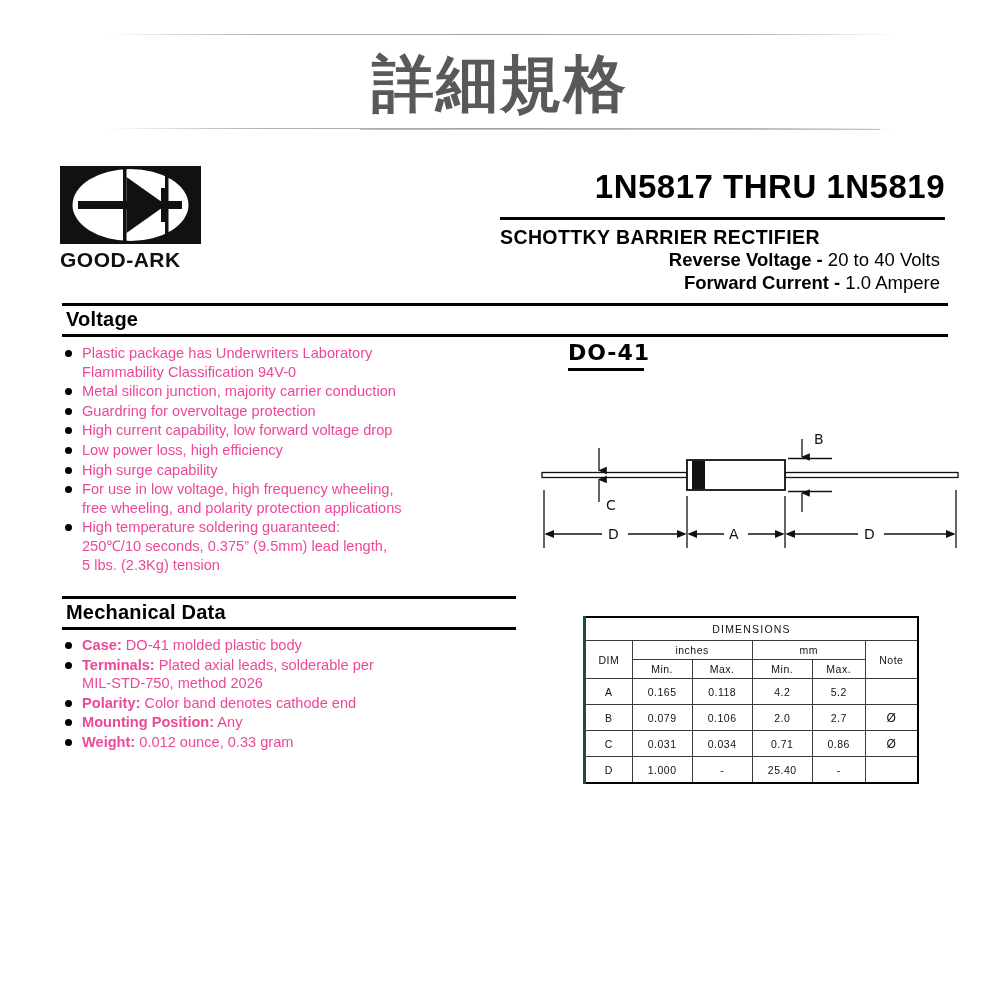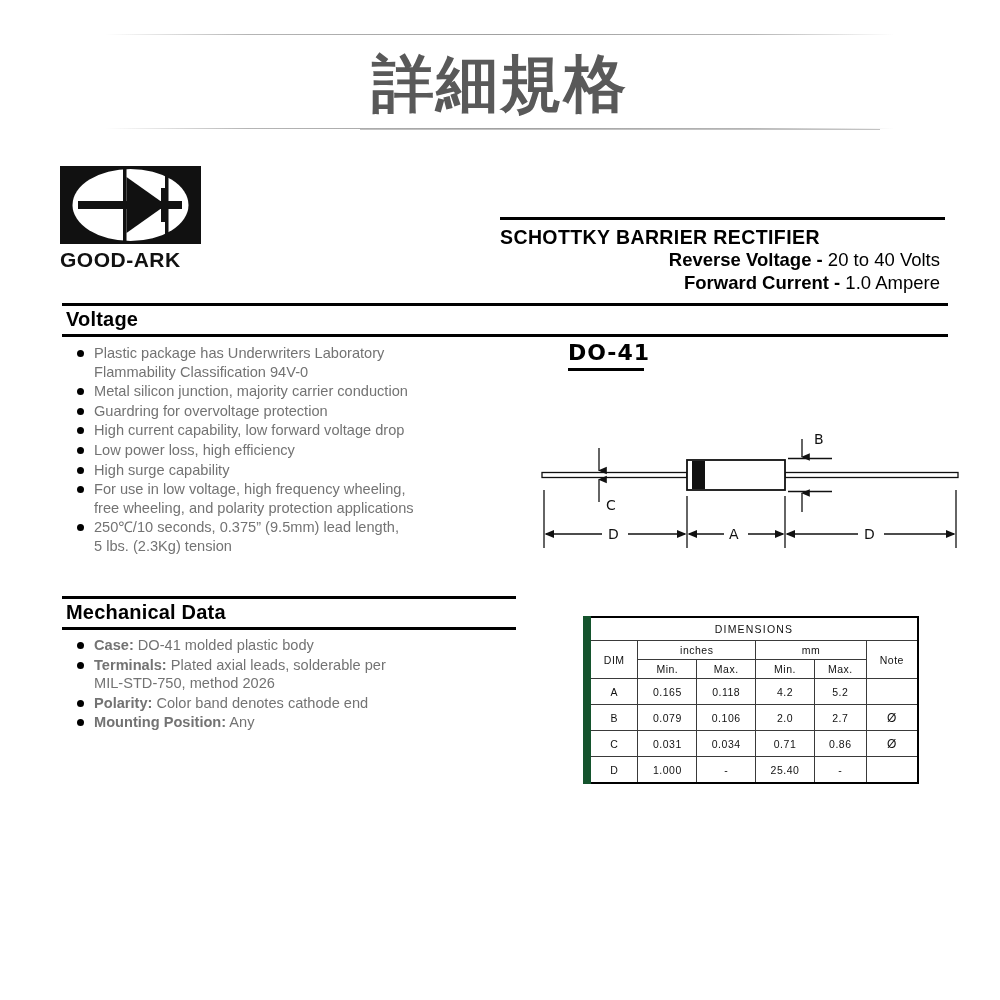--- a/index.html
+++ b/index.html
@@ -154,25 +154,25 @@
     position: absolute;
     left: 66px;
     font-size: 20px;
     font-weight: 700;
     letter-spacing: 0.2px;
   }
 
   
   .bullets {
     position: absolute;
-    left: 74px;
+    left: 62px;
     width: 470px;
     font-size: 14.6px;
     line-height: 18.6px;
-    color: #737373;
+    color: #ec4899;
   }
   .bullets .li {
     position: relative;
     padding-left: 20px;
     margin-bottom: 1px;
   }
   .bullets .li .dot {
     position: absolute;
     left: 3px;
     top: 6px;
@@ -226,21 +226,21 @@
   }
   .dim-table td, .dim-table th {
     border: 1px solid #3a3a3a;
     text-align: center;
     font-weight: 400;
     padding: 3px 2px;
     letter-spacing: 0.5px;
   }
   .dim-table .outer-top td { border-top: 2px solid #000; }
   .dim-table tr.last td { border-bottom: 2px solid #000; }
-  .dim-table td.edge-l { border-left: 8px solid #14532d; }
+  .dim-table td.edge-l { border-left: 3px solid #14532d; }
   .dim-table td.edge-r { border-right: 2px solid #000; }
   .dim-table .title-row td {
     padding: 5px 2px;
     letter-spacing: 1.2px;
   }
   .dim-table .data td { height: 19px; }
   .dia { font-size: 12px; line-height: 1; }
 </style>
 </head>
 <body>
@@ -262,20 +262,21 @@
         <rect x="63" y="3" width="3.5" height="72" fill="#111111"></rect>
         <rect x="105" y="3" width="3.5" height="72" fill="#111111"></rect>
         <rect x="18" y="35" width="104" height="8" fill="#111111"></rect>
         <polygon points="66.5,11 66.5,67 106,39" fill="#111111"></polygon>
         <rect x="101" y="22" width="7" height="34" fill="#111111"></rect>
       </svg>
     </div>
     <div class="logo-text">GOOD-ARK</div>
   </div>
 
+  <div class="part-title">1N5817 THRU 1N5819</div>
   <div class="header-rule"></div>
   <div class="subtitle-1">SCHOTTKY BARRIER RECTIFIER</div>
   <div class="subtitle-2">
     <b>Reverse Voltage -</b><span> 20 to 40 Volts</span>
   </div>
   <div class="subtitle-3">
     <b>Forward Current -</b><span>  1.0 Ampere</span>
   </div>
 
   <div class="rule-full" style="top:303px"></div>
@@ -308,20 +309,21 @@
         <span class="dot"></span>
         <span class="ln">High surge capability</span>
       </div>
       <div class="li">
         <span class="dot"></span>
         <span class="ln">For use in low voltage, high frequency wheeling,</span>
         <span class="ln">free wheeling, and polarity protection applications</span>
       </div>
       <div class="li">
         <span class="dot"></span>
+        <span class="ln">High temperature soldering guaranteed:</span>
         <span class="ln">250℃/10 seconds, 0.375” (9.5mm) lead length,</span>
         <span class="ln">5 lbs. (2.3Kg) tension</span>
       </div>
     </div>
 
   <div class="rule-half" style="top:596px"></div>
   <div class="sec-head" style="top:601px">Mechanical Data</div>
   <div class="rule-half" style="top:627px"></div>
 
   <div class="bullets" id="mechanical-list" style="top:636px">
@@ -334,20 +336,24 @@
         <span class="ln"><b>Terminals:</b><span> Plated axial leads, solderable per</span></span>
         <span class="ln">MIL-STD-750,  method 2026</span>
       </div>
       <div class="li">
         <span class="dot"></span>
         <span class="ln"><b>Polarity:</b><span> Color band denotes cathode end</span></span>
       </div>
       <div class="li">
         <span class="dot"></span>
         <span class="ln"><b>Mounting Position:</b><span> Any</span></span>
+      </div>
+      <div class="li">
+        <span class="dot"></span>
+        <span class="ln"><b>Weight:</b><span> 0.012 ounce, 0.33 gram</span></span>
       </div>
     </div>
 
   <div class="do41">DO-41</div>
   <div class="do41-underline"></div>
 
   <div class="pkg-drawing">
     <svg width="420" height="130" viewBox="0 0 420 130">
       <defs>
         <marker id="ar-r" markerWidth="7" markerHeight="7" refX="6" refY="3.5" orient="auto">

